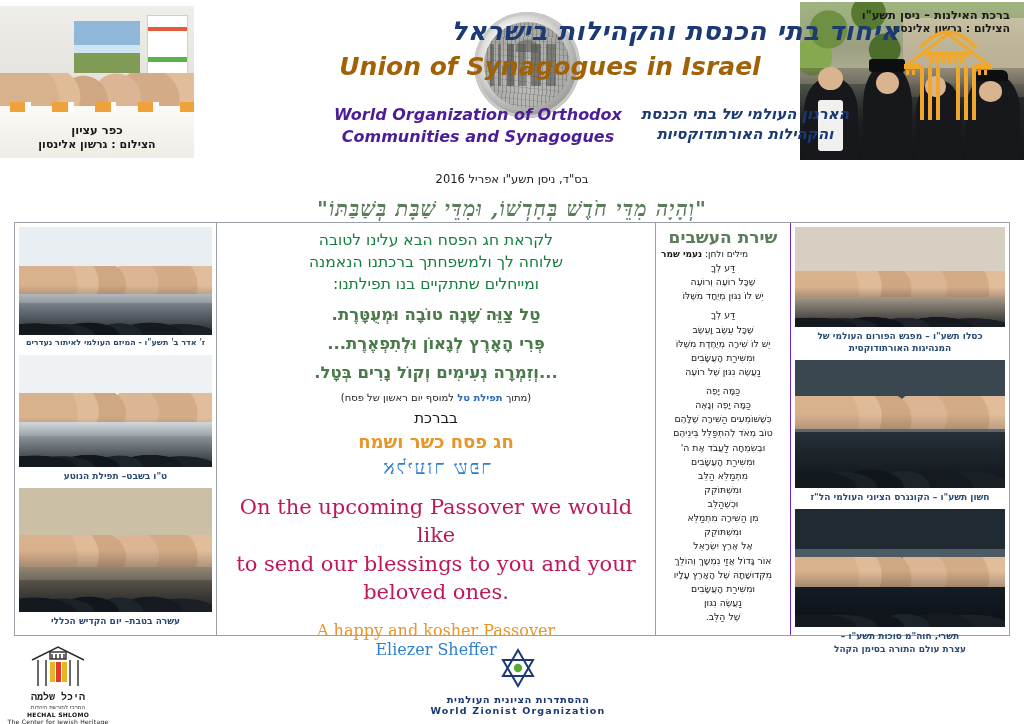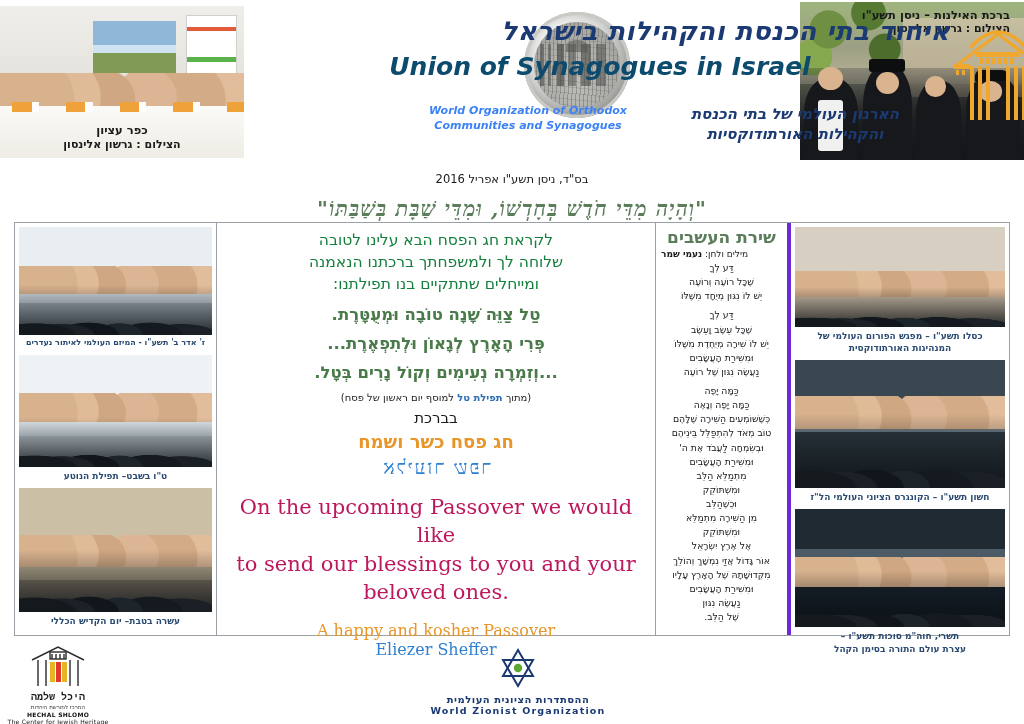--- a/index.html
+++ b/index.html
@@ -69,37 +69,36 @@
   .medal .dome{position:absolute;left:40%;top:26%;width:20%;height:12%;
     border-radius:50% 50% 0 0;background:rgba(85,85,82,.55);}
 
   .hdr-title-he{
     position:absolute;right:calc(100% - 700px);top:16px;width:420px;text-align:right;
     direction:rtl;font-size:26px;font-weight:bold;color:#1b3a73;letter-spacing:.5px;
     white-space:nowrap;
   }
   .hdr-title-en{
     position:absolute;left:0;top:52px;width:700px;text-align:center;
-    font-size:25px;font-weight:bold;color:#0c4a6e;direction:ltr;
+    font-size:25px;font-weight:bold;color:#a16207;direction:ltr;
   }
   .hdr-sub-en{
     position:absolute;left:128px;top:104px;width:300px;text-align:center;
-    font-size:11px;font-weight:bold;color:#3b82f6;direction:ltr;line-height:1.35;
+    font-size:16px;font-weight:bold;color:#4c1d95;direction:ltr;line-height:1.35;
   }
   .hdr-sub-he{
     position:absolute;left:430px;top:104px;width:230px;text-align:center;
     font-size:15px;font-weight:bold;color:#1b3a73;direction:rtl;line-height:1.35;
   }
   .pillars{position:absolute;left:700px;top:8px;width:96px;height:120px;}
   .pillars svg{display:block;}
 
   .hdr-photo-right{
-    width:228px;height:152px;margin:6px 6px 0 0;position:relative;overflow:hidden;
+    width:194px;height:152px;margin:6px 6px 0 0;position:relative;overflow:hidden;
     background:linear-gradient(180deg,#e6e6e2 0%,#dcd9d2 46%,#cfcac0 100%);
-    padding-left:16px;
   }
   .hdr-photo-right .hall{position:absolute;inset:0;
     background:linear-gradient(180deg,#efeeea 0%,#e4e2dc 52%,#d4d0c6 100%);}
   .hdr-photo-right .banner-pic{position:absolute;left:38%;top:10%;width:34%;height:34%;
     background:linear-gradient(180deg,#8fb7d8 0 46%,#cfe4f2 46% 62%,#7f9b55 62% 100%);}
   .hdr-photo-right .poster{position:absolute;right:3%;top:6%;width:20%;height:46%;
     background:linear-gradient(180deg,#fff 0 16%,#e45b3c 16% 22%,#fff 22% 58%,#59b24a 58% 66%,#fff 66% 100%);
     border:1px solid #cfcfcb;}
   .hdr-photo-right .table{position:absolute;left:0;right:0;bottom:0;height:34%;
     background:linear-gradient(180deg,#fbfaf7,#efece5);}
@@ -115,21 +114,21 @@
     padding:2px 0 6px;letter-spacing:1px;
   }
 
   
   .body-frame{
     position:absolute;left:14px;right:14px;top:222px;height:414px;
     border:1px solid #9aa0a6;display:flex;background:#fff;box-sizing:border-box;
   }
   .col{box-sizing:border-box;}
   .col-photos{width:218px;padding:4px;}
-  .col-poem{width:136px;border-right:4px solid #6d28d9;border-left:1px solid #9aa0a6;padding:4px 5px;}
+  .col-poem{width:136px;border-right:1px solid #6d28d9;border-left:1px solid #9aa0a6;padding:4px 5px;}
   .col-center{flex:1;padding:6px 10px;}
   .col-photos-right{width:202px;border-right:1px solid #9aa0a6;padding:4px;}
 
   .photo-card{margin-bottom:2px;}
   .ph{width:100%;position:relative;overflow:hidden;background:#6a6a68;}
   .ph-cap{
     direction:rtl;text-align:center;font-size:9px;font-weight:bold;color:#2b4a72;
     line-height:1.35;padding:3px 2px 4px;
   }
 

